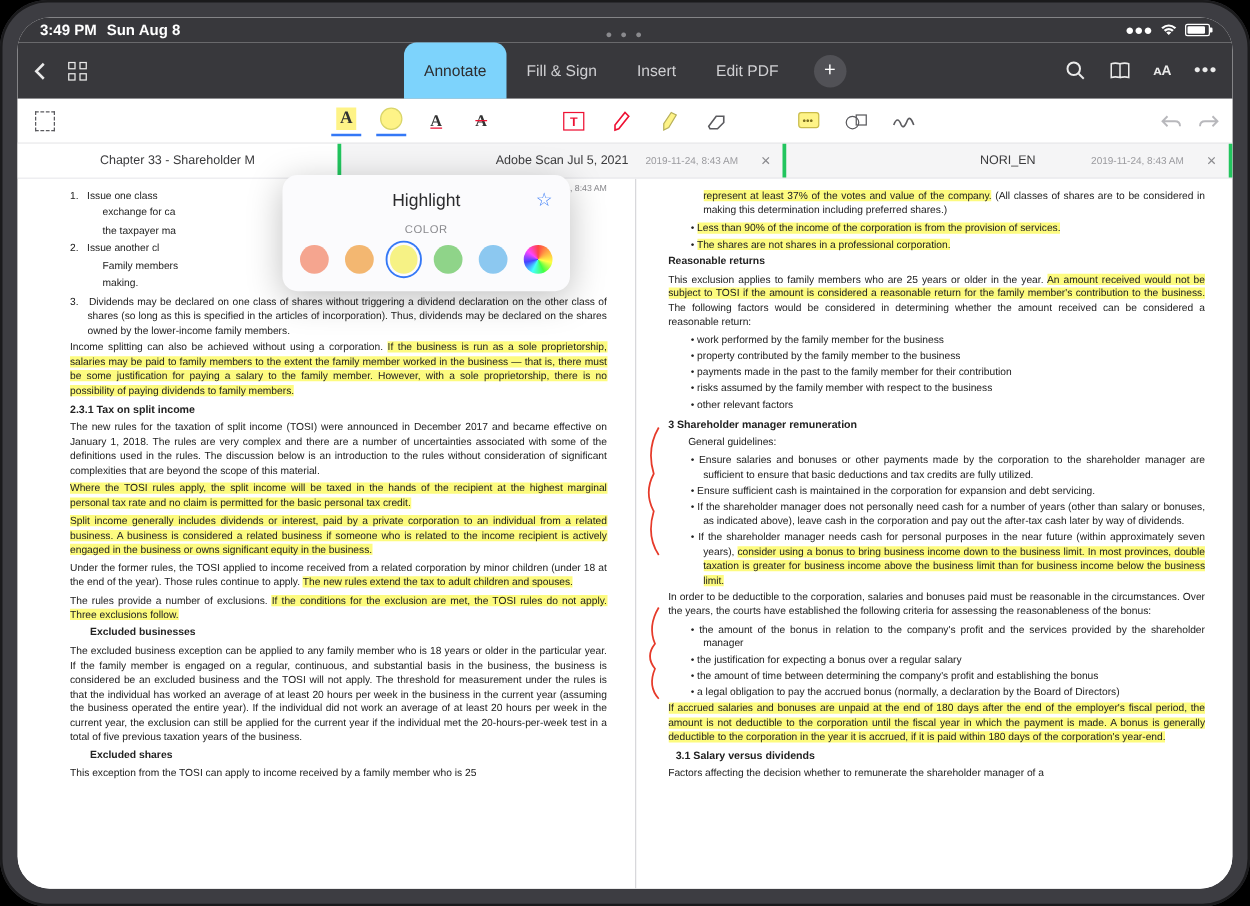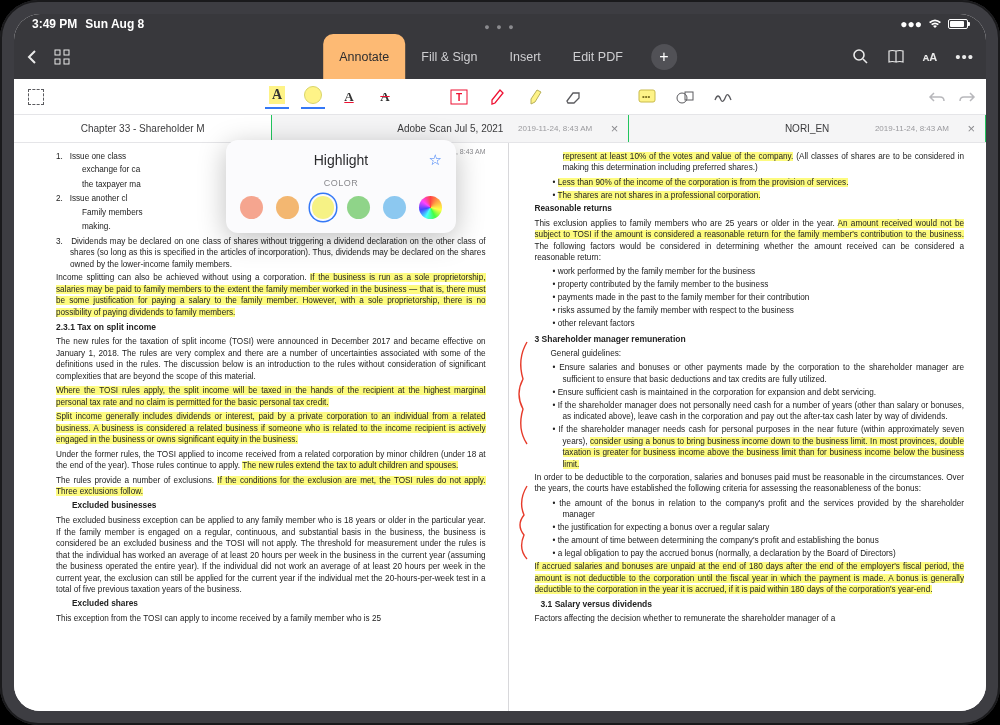--- a/index.html
+++ b/index.html
@@ -17,40 +17,40 @@
 .battery::after { content: ''; position: absolute; right: -3px; top: 2px; width: 2px; height: 4px; background: #fff; border-radius: 0 1px 1px 0; }
 .battery-fill { position: absolute; left: 1px; top: 1px; bottom: 1px; width: 80%; background: #fff; border-radius: 1px; }
 
 
 .toolbar { background: #38383c; height: 45px; display: flex; align-items: center; padding: 0 12px; position: relative; }
 .tb-left { display: flex; gap: 16px; align-items: center; }
 .tb-right { display: flex; gap: 18px; align-items: center; margin-left: auto; color:#eaeaea; }
 .tb-icon { color: #eaeaea; font-size: 15px; cursor: pointer; }
 .tab-strip { position: absolute; left: 50%; transform: translateX(-50%); display: flex; align-items: center; height: 100%; gap: 0; }
 .app-tab { padding: 0 16px; color: #cfcfd2; font-size: 12.5px; height: 100%; display: flex; align-items: center; cursor: pointer; }
-.app-tab.active { background: #fdba74; color: #2d2d2f; border-top-left-radius: 10px; border-top-right-radius: 10px; font-weight: 500; }
+.app-tab.active { background: #7dd3fc; color: #2d2d2f; border-top-left-radius: 10px; border-top-right-radius: 10px; font-weight: 500; }
 .plus-btn { width: 26px; height: 26px; border-radius: 50%; background: #515156; color: #fff; display: flex; align-items: center; justify-content: center; font-size: 16px; margin-left: 12px; cursor: pointer; }
 .grab { position: absolute; top: -12px; left: 50%; transform: translateX(-50%); color: #8a8a8e; font-size: 9px; letter-spacing: 2px; }
 
 
 .sec-toolbar { height: 36px; background: #fff; border-bottom: 1px solid #e5e5e8; display: flex; align-items: center; padding: 0 10px; position: relative; font-size: 13px; }
 .sec-left { display: flex; gap: 6px; }
 .sec-mid { position: absolute; left: 50%; transform: translateX(-50%); display: flex; gap: 20px; align-items: center; }
 .sec-right { margin-left: auto; display: flex; gap: 12px; color: #5b5b5f; }
 .anntool { display: flex; align-items: center; justify-content:center; width:24px; height:24px; cursor: pointer; position: relative; }
 .anntool.sel { border-bottom: 2px solid #3478f6; padding-bottom:2px; }
 .yellow-circle { width: 18px; height: 18px; border-radius: 50%; background: #fef387; border:1px solid #d9d56a; }
 .hl-A { background: #fef387; padding: 1px 3px; font-weight: 600; color:#333; font-family: 'Times New Roman', serif; font-size:14px; }
 .ul-A { text-decoration: underline; text-decoration-color: #e13; font-weight:600; font-family:'Times New Roman',serif; color:#333; }
 .st-A { text-decoration: line-through; text-decoration-color:#e13; font-weight:600; font-family:'Times New Roman',serif; color:#333;}
 .marq { width:16px; height:16px; border:1.5px dashed #5b5b5f; }
 
 
 .doctabs { height: 28px; background: #f5f5f6; display: flex; border-bottom: 1px solid #e5e5e8; font-size: 10px; }
-.doctab { flex: 1; display: flex; align-items: center; justify-content: center; gap: 8px; border-right: 1px solid #22c55e; color: #3b3b3d; padding: 0 14px; position: relative; cursor:pointer; }
+.doctab { flex: 1; display: flex; align-items: center; justify-content: center; gap: 8px; border-right: 3px solid #22c55e; color: #3b3b3d; padding: 0 14px; position: relative; cursor:pointer; }
 .doctab-close { color: #8a8a8e; font-size: 13px; position: absolute; right: 10px; }
 .doctab.active { background: #fff; }
 .timestamp { position:absolute; right: 36px; color:#9a9a9e; font-size:8px; }
 
 
 .doc-area { flex: 1; display: flex; overflow: hidden; background: #fff; }
 .page { flex: 1; padding: 8px 22px 8px 42px; font-size: 8.2px; line-height: 1.4; font-family: Arial, sans-serif; color: #222; overflow: hidden; position: relative; }
 .page.right { border-left: 1px solid #d8d8db; padding-left: 26px; }
 .page p { margin-bottom: 3px; text-align: justify; }
 .page .num-item { margin-left: 14px; text-indent: -14px; margin-bottom: 2px; }
@@ -259,21 +259,21 @@
     <p><span class="hl">Split income generally includes dividends or interest, paid by a private corporation to an individual from a related business. A business is considered a related business if someone who is related to the income recipient is actively engaged in the business or owns significant equity in the business.</span></p>
     <p><span>Under the former rules, the TOSI applied to income received from a related corporation by minor children (under 18 at the end of the year). Those rules continue to apply. </span><span class="hl">The new rules extend the tax to adult children and spouses.</span></p>
     <p><span>The rules provide a number of exclusions. </span><span class="hl">If the conditions for the exclusion are met, the TOSI rules do not apply. Three exclusions follow.</span></p>
     <p class="sub">Excluded businesses</p>
     <p>The excluded business exception can be applied to any family member who is 18 years or older in the particular year. If the family member is engaged on a regular, continuous, and substantial basis in the business, the business is considered be an excluded business and the TOSI will not apply. The threshold for measurement under the rules is that the individual has worked an average of at least 20 hours per week in the business in the current year (assuming the business operated the entire year). If the individual did not work an average of at least 20 hours per week in the current year, the exclusion can still be applied for the current year if the individual met the 20-hours-per-week test in a total of five previous taxation years of the business.</p>
     <p class="sub">Excluded shares</p>
     <p>This exception from the TOSI can apply to income received by a family member who is 25</p>
   </div>
 
   <div class="page right">
-    <p style="margin-left:28px;"><span class="hl">represent at least 10% of the votes and value of the company.</span><span> (All classes of shares are to be considered in making this determination including preferred shares.)</span></p>
+    <p style="margin-left:28px;"><span class="hl">represent at least 37% of the votes and value of the company.</span><span> (All classes of shares are to be considered in making this determination including preferred shares.)</span></p>
     <p class="bullet"><span class="hl">Less than 90% of the income of the corporation is from the provision of services.</span></p>
     <p class="bullet"><span class="hl">The shares are not shares in a professional corporation.</span></p>
     <p class="sub" style="margin-left:0;">Reasonable returns</p>
     <p><span>This exclusion applies to family members who are 25 years or older in the year. </span><span class="hl">An amount received would not be subject to TOSI if the amount is considered a reasonable return for the family member's contribution to the business.</span><span> The following factors would be considered in determining whether the amount received can be considered a reasonable return:</span></p>
     <p class="bullet">work performed by the family member for the business</p>
     <p class="bullet">property contributed by the family member to the business</p>
     <p class="bullet">payments made in the past to the family member for their contribution</p>
     <p class="bullet">risks assumed by the family member with respect to the business</p>
     <p class="bullet">other relevant factors</p>
     <h4>3    Shareholder manager remuneration</h4>

